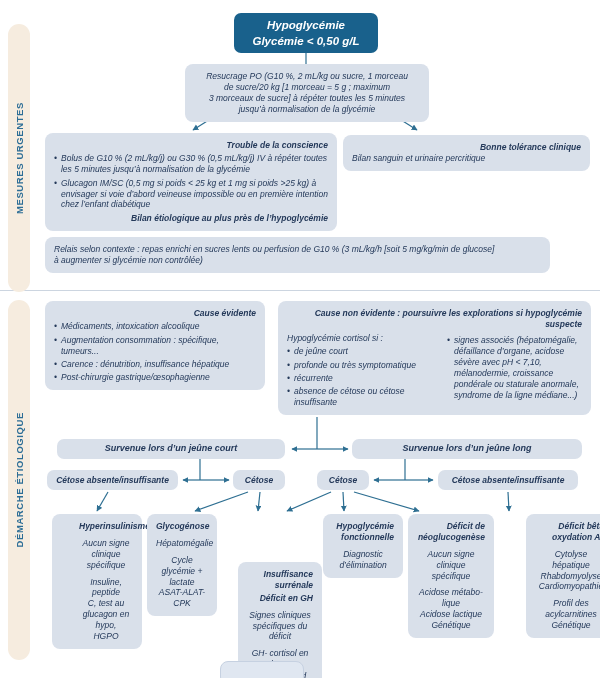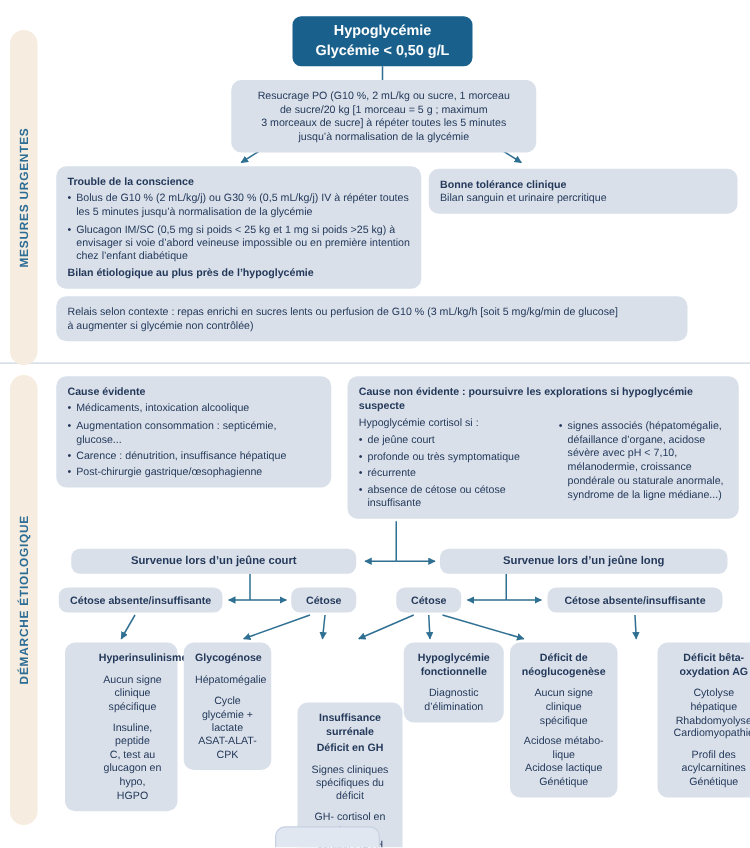--- a/index.html
+++ b/index.html
@@ -12,28 +12,28 @@
   .side {
     position:absolute; left:8px; width:22px; background:#f6ecdf; border-radius:11px;
     display:flex; align-items:center; justify-content:center; z-index:1;
   }
   .side span {
     writing-mode:vertical-rl; transform:rotate(180deg); white-space:nowrap;
     font-weight:bold; font-size:9.5px; letter-spacing:0.6px; color:#2c6d96;
   }
   .box {
     position:absolute; background:#d9e0ea; border-radius:8px; padding:7px 9px;
-    font-size:8.5px; line-height:1.28; box-sizing:border-box; z-index:2; color:#24395a;
+    font-size:8.5px; line-height:1.28; box-sizing:border-box; z-index:2; color:#24395a;font-style:italic;
   }
   .dark {
     background:#19618c; color:#ffffff; font-weight:bold; font-size:11.5px; line-height:1.4;
     display:flex; align-items:center; justify-content:center; text-align:center; border-radius:7px;
   }
   .center { text-align:center; }
-  .bold { font-weight:bold; }
+  .bold { font-weight:bold;text-align:right; }
   .pre { white-space:pre-line; }
   .bullet { display:flex; gap:4px; margin-top:2.5px; }
   .dot { flex:0 0 auto; }
   .pill {
     display:flex; align-items:center; justify-content:center; text-align:center;
     font-weight:bold; padding:1px 2px; border-radius:7px;
   }
   .bar-lbl { font-size:9px; }
   .ket-lbl { font-size:8.5px; }
   .cols { display:flex; gap:9px; margin-top:3px; }
@@ -124,21 +124,21 @@
 à augmenter si glycémie non contrôlée)</div>
 
   <div class="box" style="left:45px; top:301px; width:220px;">
     <div class="bold">Cause évidente</div>
     <div class="bullet">
       <span class="dot">•</span>
       <span>Médicaments, intoxication alcoolique</span>
     </div>
     <div class="bullet">
       <span class="dot">•</span>
-      <span>Augmentation consommation : septicémie, glucose...</span>
+      <span>Augmentation consommation : spécifique, tumeurs...</span>
     </div>
     <div class="bullet">
       <span class="dot">•</span>
       <span>Carence : dénutrition, insuffisance hépatique</span>
     </div>
     <div class="bullet">
       <span class="dot">•</span>
       <span>Post-chirurgie gastrique/œsophagienne</span>
     </div>
   </div>

